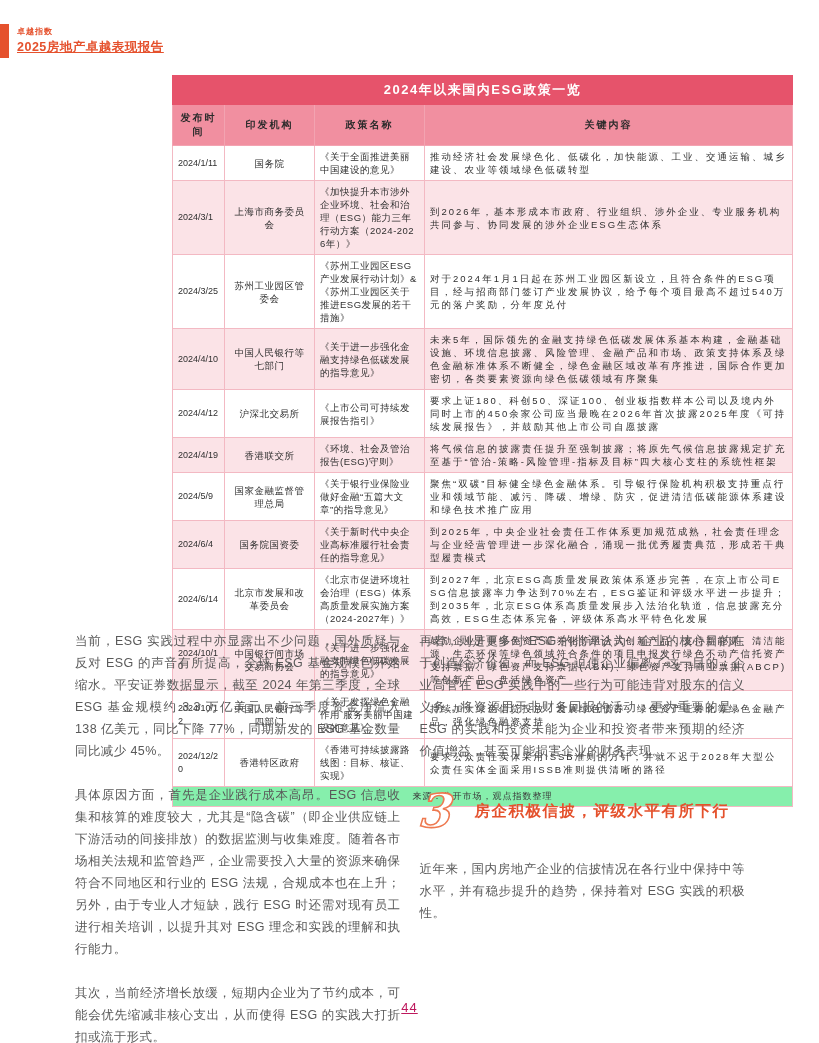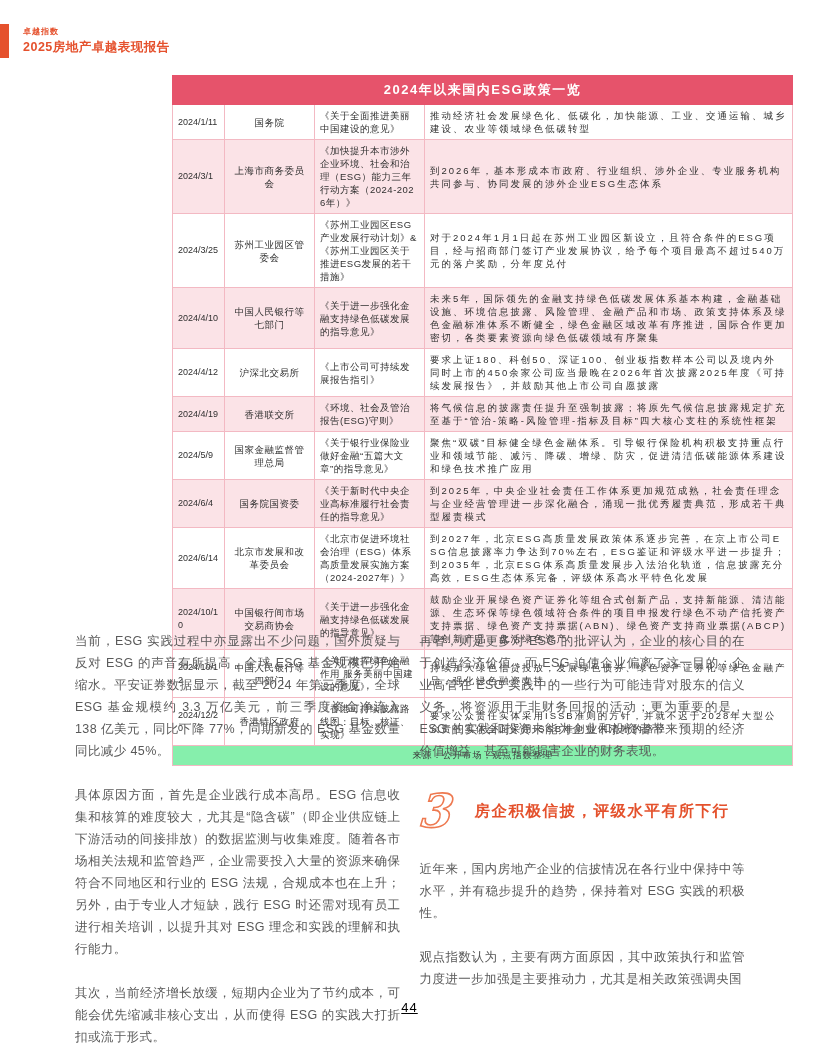--- a/index.html
+++ b/index.html
@@ -4,23 +4,23 @@
 <style>
   html,body{margin:0;padding:0;}
   body{
     width:819px;height:1043px;background:#ffffff;position:relative;overflow:hidden;
     font-family:"Liberation Sans","DejaVu Sans",sans-serif;
     -webkit-font-smoothing:antialiased;
   }
   
   .brand{position:absolute;left:0;top:24px;display:flex;align-items:center;}
   .brand-bar{width:9px;height:34px;background:#e5512d;}
-  .brand-text{margin-left:14px;color:#e5512d;}
+  .brand-text{margin-left:8px;color:#e5512d;}
   .brand-small{font-size:8px;font-weight:bold;letter-spacing:1px;}
-  .brand-large{font-size:12.5px;font-weight:bold;letter-spacing:0.5px;margin-top:2px;}
+  .brand-large{font-size:12.5px;font-weight:bold;letter-spacing:0.5px;margin-top:2px;text-decoration:underline;}
   
   .tbl-wrap{position:absolute;left:172px;top:75px;width:620px;}
   table{border-collapse:collapse;width:620px;table-layout:fixed;}
   th,td{border:1px solid #f3b9c3;}
   .tbl-title{
     background:#e6536b;color:#ffffff;font-size:13px;font-weight:bold;
     letter-spacing:1.5px;text-align:center;padding:5px 0;border:1px solid #e6536b;
   }
   .tbl-head th{
     background:#f18fa0;color:#2b2b2b;font-size:10px;font-weight:bold;
@@ -52,21 +52,21 @@
     font-family:"DejaVu Serif","Liberation Serif",serif;font-style:italic;font-weight:bold;
     font-size:46px;line-height:46px;color:#ffffff;-webkit-text-stroke:1.6px #ee7950;
     transform:skewX(-6deg);
   }
   .section-title{
     margin:5px;font-size:15.5px;font-weight:bold;color:#e4512c;letter-spacing:1.5px;
   }
   
   .page-number{
     position:absolute;left:0;bottom:28px;width:100%;text-align:center;
-    font-size:13px;color:#000000;letter-spacing:1px;text-decoration:underline;
+    font-size:13px;color:#be185d;letter-spacing:1px;text-decoration:underline;
   }
 </style>
 </head>
 <body>
 
 <div class="brand">
   <div class="brand-bar"></div>
   <div class="brand-text">
     <div class="brand-small">卓越指数</div>
     <div class="brand-large">2025房地产卓越表现报告</div>
@@ -77,20 +77,26 @@
   <table>
     <colgroup>
       <col class="col-date">
         <col class="col-agency">
         <col class="col-policy">
         <col class="col-content">
     </colgroup>
     <thead>
       <tr>
         <td class="tbl-title" colspan="4">2024年以来国内ESG政策一览</td>
+      </tr>
+      <tr class="tbl-head">
+        <th>发布时间</th>
+        <th>印发机构</th>
+        <th>政策名称</th>
+        <th>关键内容</th>
       </tr>
     </thead>
     <tbody id="table-body">
         <tr>
           <td class="c-date">2024/1/11</td>
           <td class="c-agency">国务院</td>
           <td class="c-policy">《关于全面推进美丽中国建设的意见》</td>
           <td class="c-content">推动经济社会发展绿色化、低碳化，加快能源、工业、交通运输、城乡建设、农业等领域绿色低碳转型</td>
         </tr>
         <tr class="alt">
@@ -174,17 +180,16 @@
     <p>具体原因方面，首先是企业践行成本高昂。ESG 信息收集和核算的难度较大，尤其是“隐含碳”（即企业供应链上下游活动的间接排放）的数据监测与收集难度。随着各市场相关法规和监管趋严，企业需要投入大量的资源来确保符合不同地区和行业的 ESG 法规，合规成本也在上升；另外，由于专业人才短缺，践行 ESG 时还需对现有员工进行相关培训，以提升其对 ESG 理念和实践的理解和执行能力。</p>
     <p>其次，当前经济增长放缓，短期内企业为了节约成本，可能会优先缩减非核心支出，从而使得 ESG 的实践大打折扣或流于形式。</p>
   </div>
   <div class="col">
     <p>再者，则是更多对 ESG 的批评认为，企业的核心目的在于创造经济价值，而 ESG 迫使企业偏离了这一目的；企业高管在 ESG 实践中的一些行为可能违背对股东的信义义务，将资源用于非财务回报的活动；更为重要的是，ESG 的实践和投资未能为企业和投资者带来预期的经济价值增益，甚至可能损害企业的财务表现。</p>
     <div class="section-header">
       <span class="section-number">3</span>
       <h2 class="section-title">房企积极信披，评级水平有所下行</h2>
     </div>
     <p>近年来，国内房地产企业的信披情况在各行业中保持中等水平，并有稳步提升的趋势，保持着对 ESG 实践的积极性。</p>
-    <p>观点指数认为，主要有两方面原因，其中政策执行和监管力度进一步加强是主要推动力，尤其是相关政策强调央国</p>
   </div>
 </div>
 
 <div class="page-number">44</div>
 
 </body></html>

